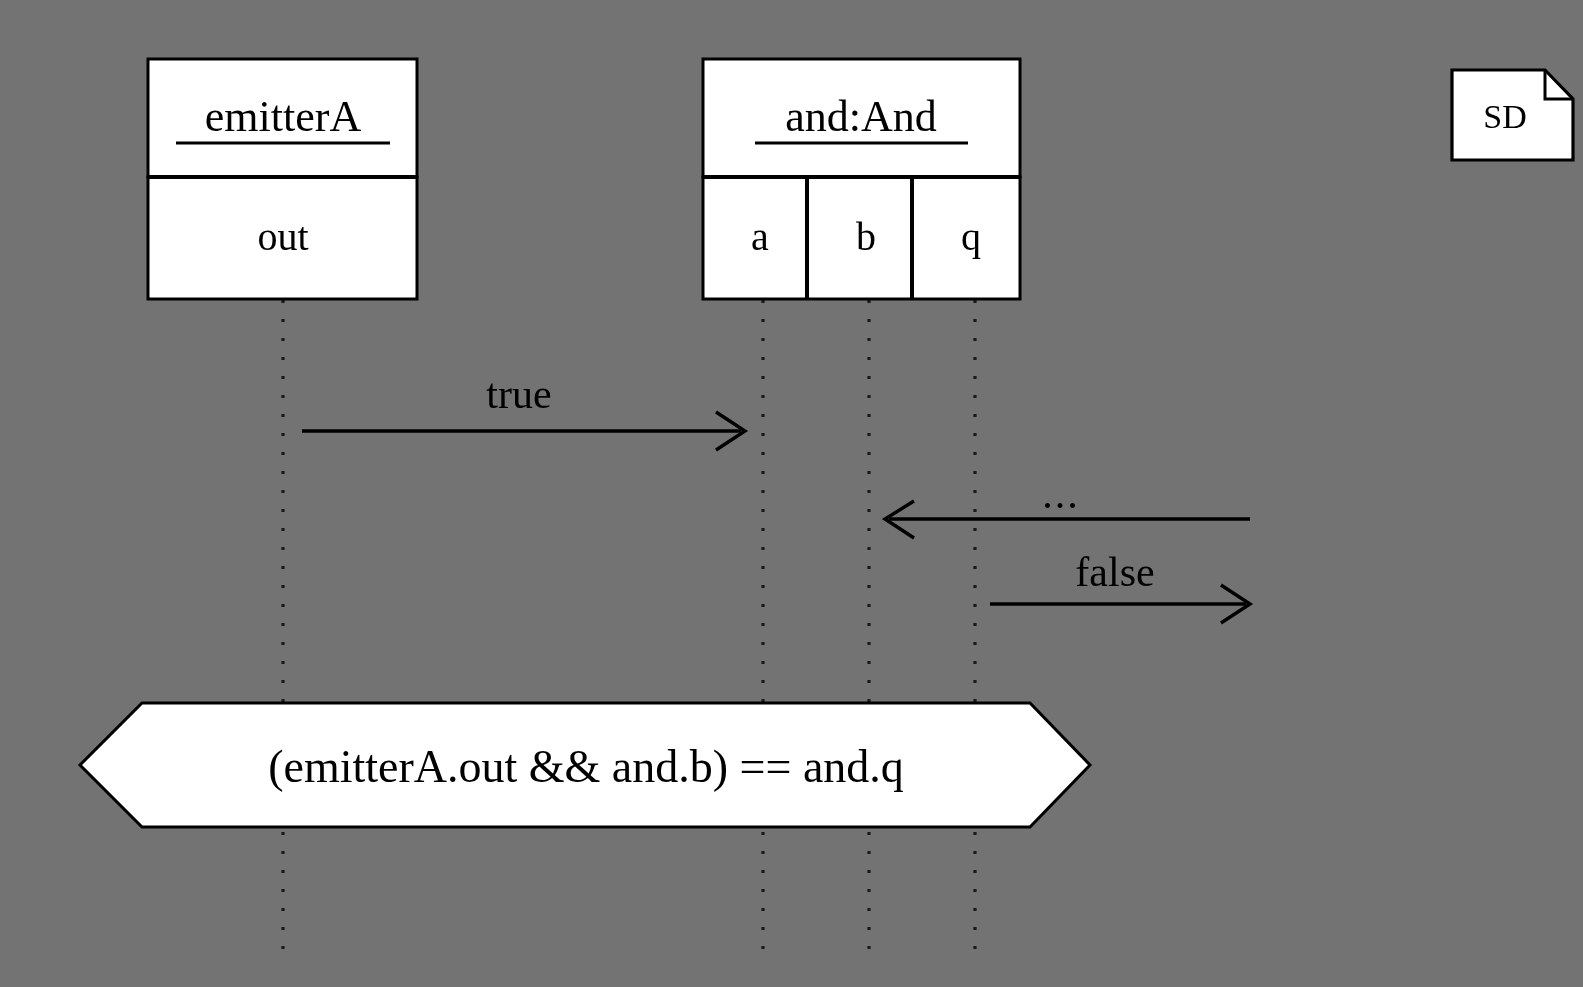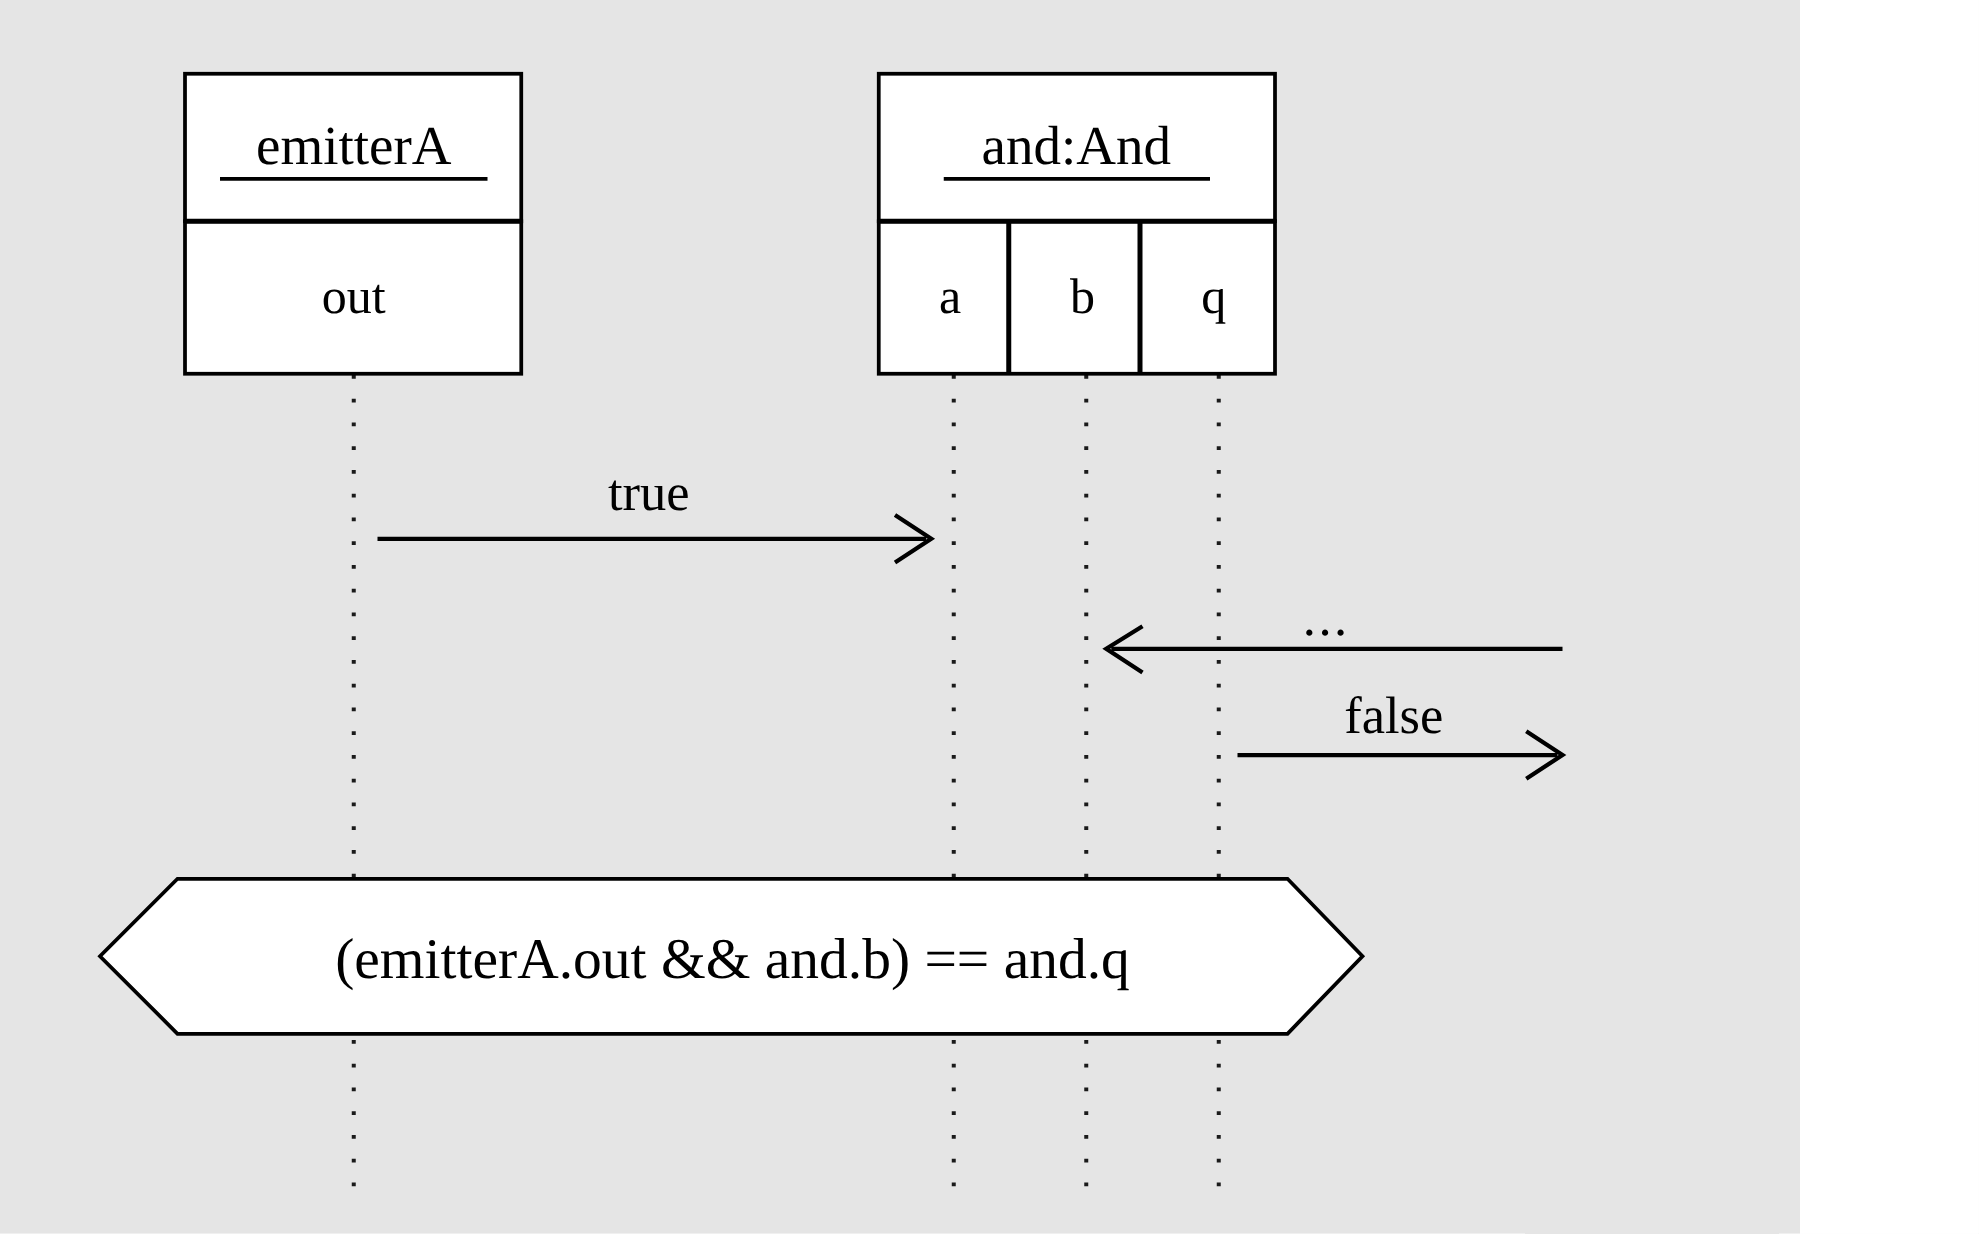--- a/index.html
+++ b/index.html
@@ -6,23 +6,23 @@
     margin: 0;
     padding: 0;
     background: #ffffff;
   }
   body {
     font-family: "Liberation Serif", "DejaVu Serif", serif;
     color: #000000;
   }
   #canvas {
     position: relative;
-    width: 1440px;
+    width: 1583px;
     height: 987px;
-    background: #e5e5e5;
+    background: #737373;
     overflow: hidden;
   }
   #diagram-svg {
     position: absolute;
     left: 0;
     top: 0;
     width: 1583px;
     height: 987px;
   }
   .txt {

